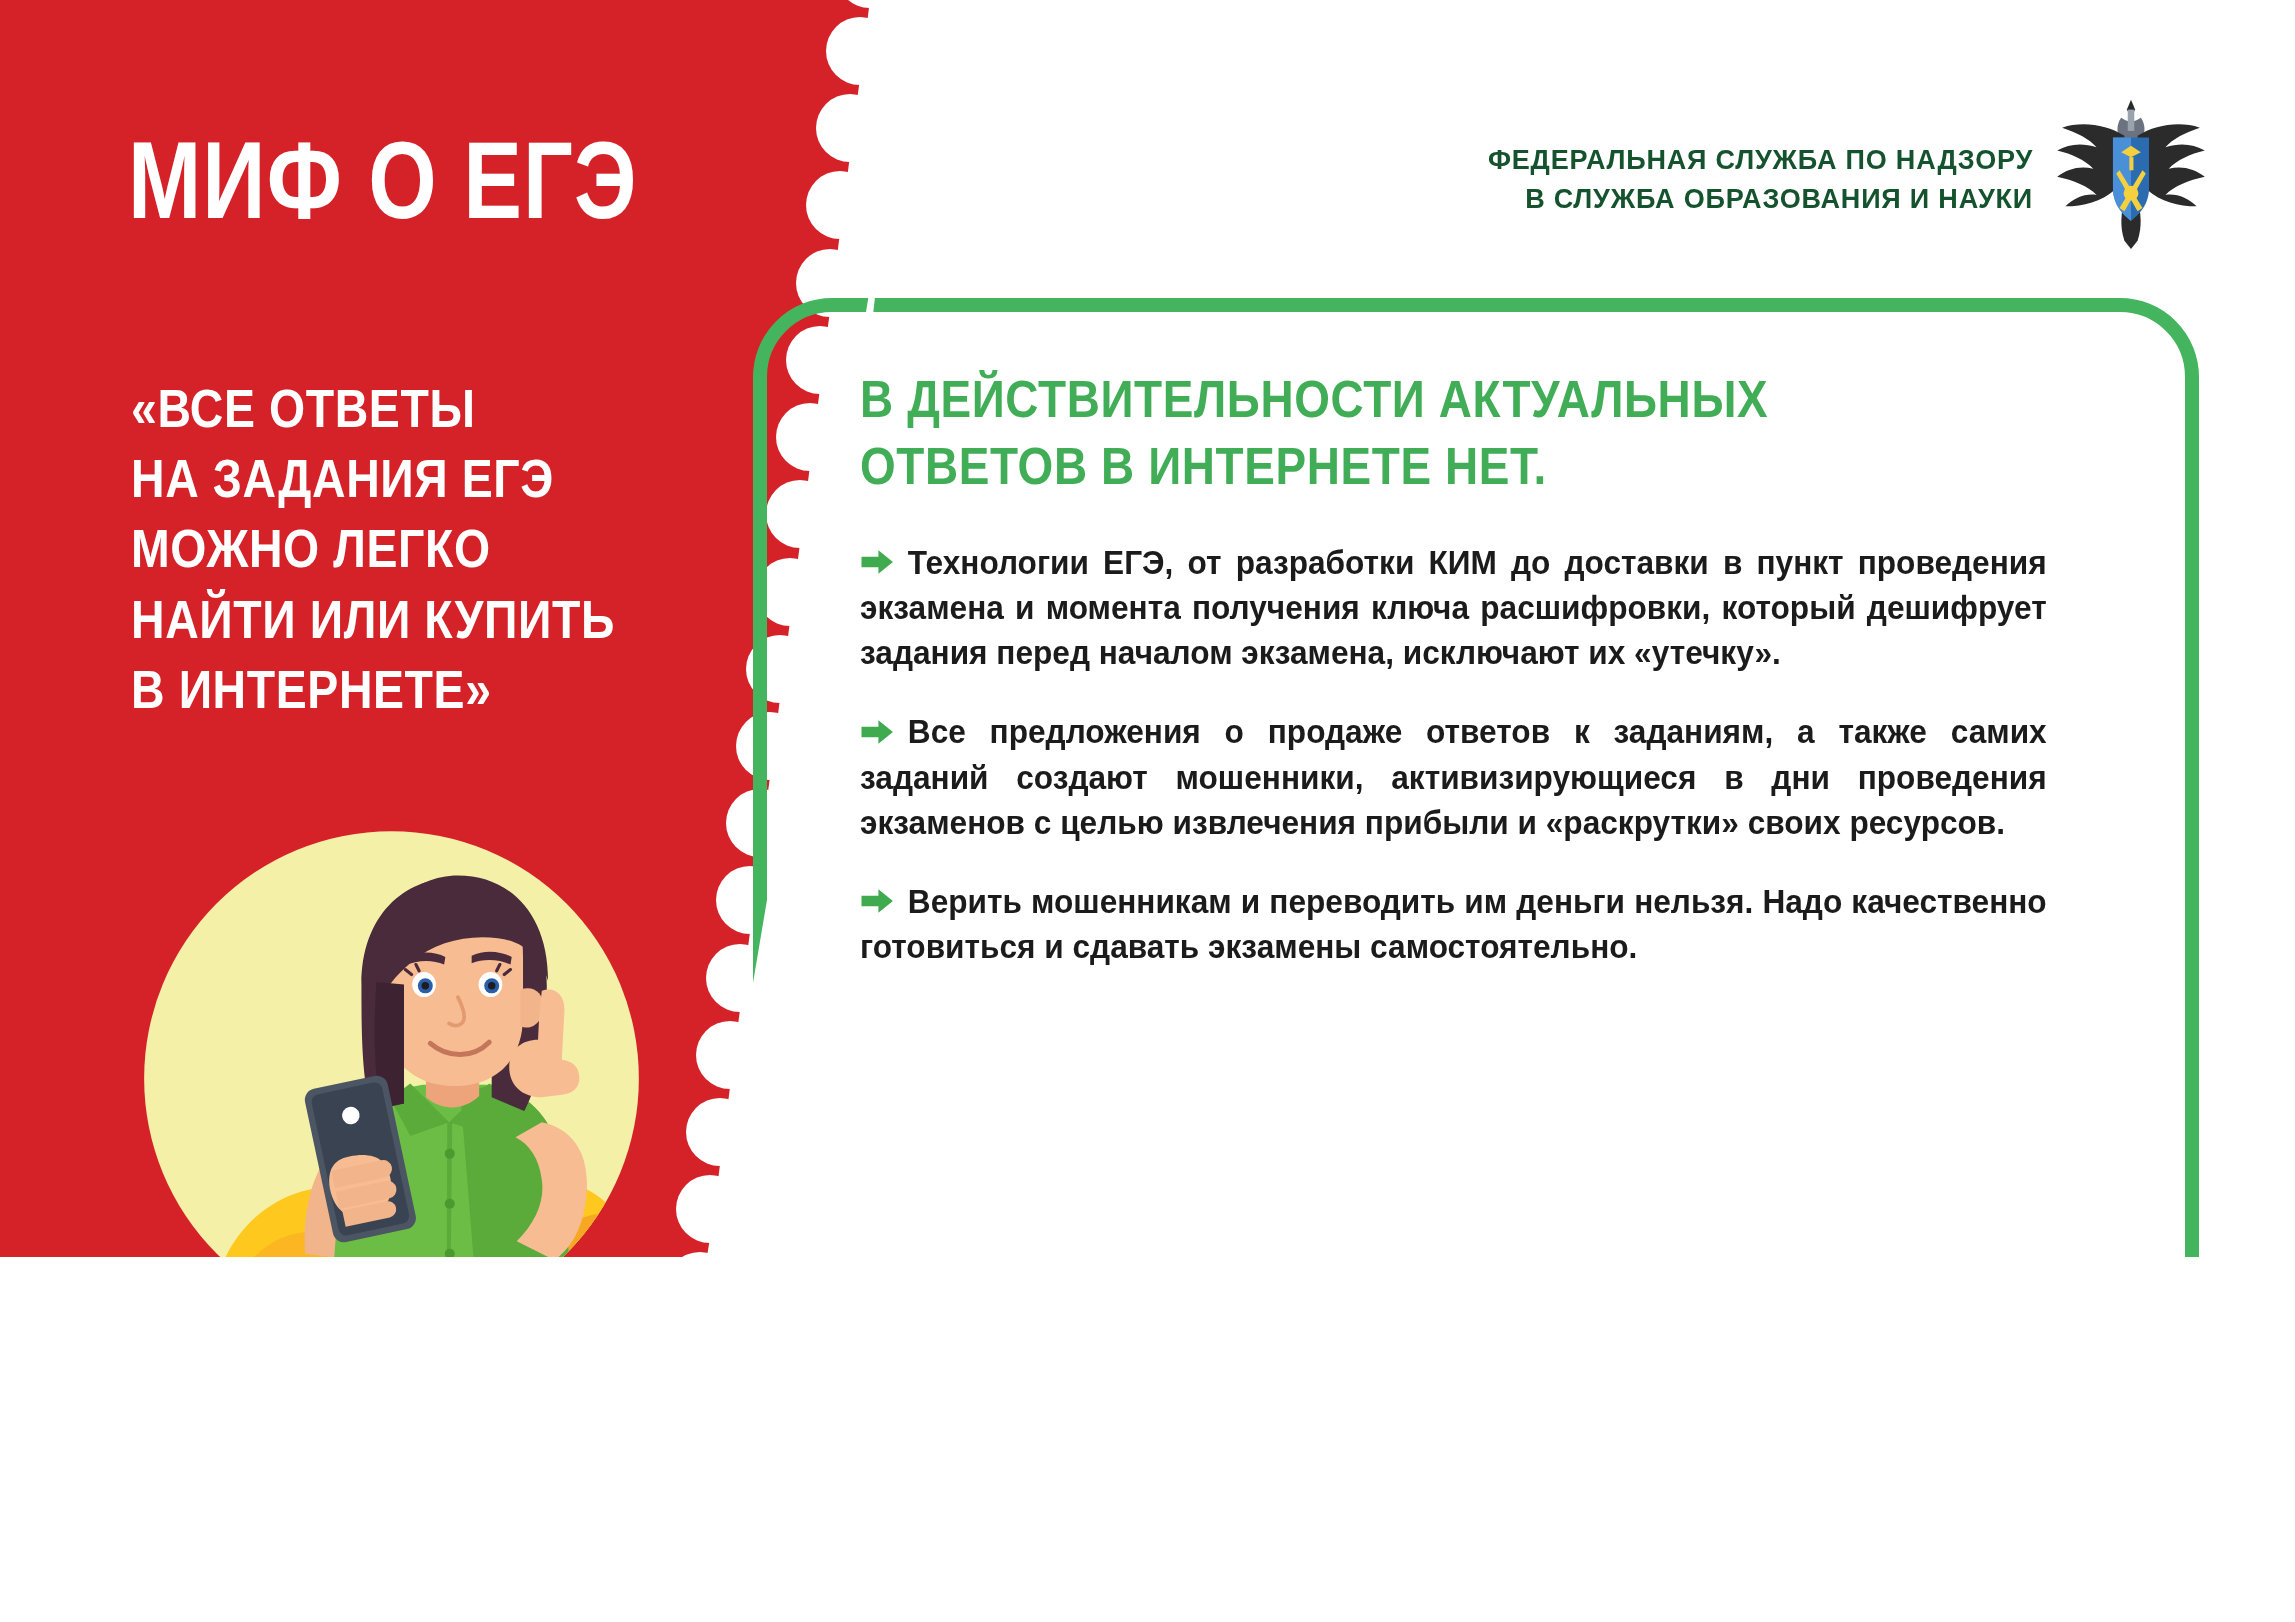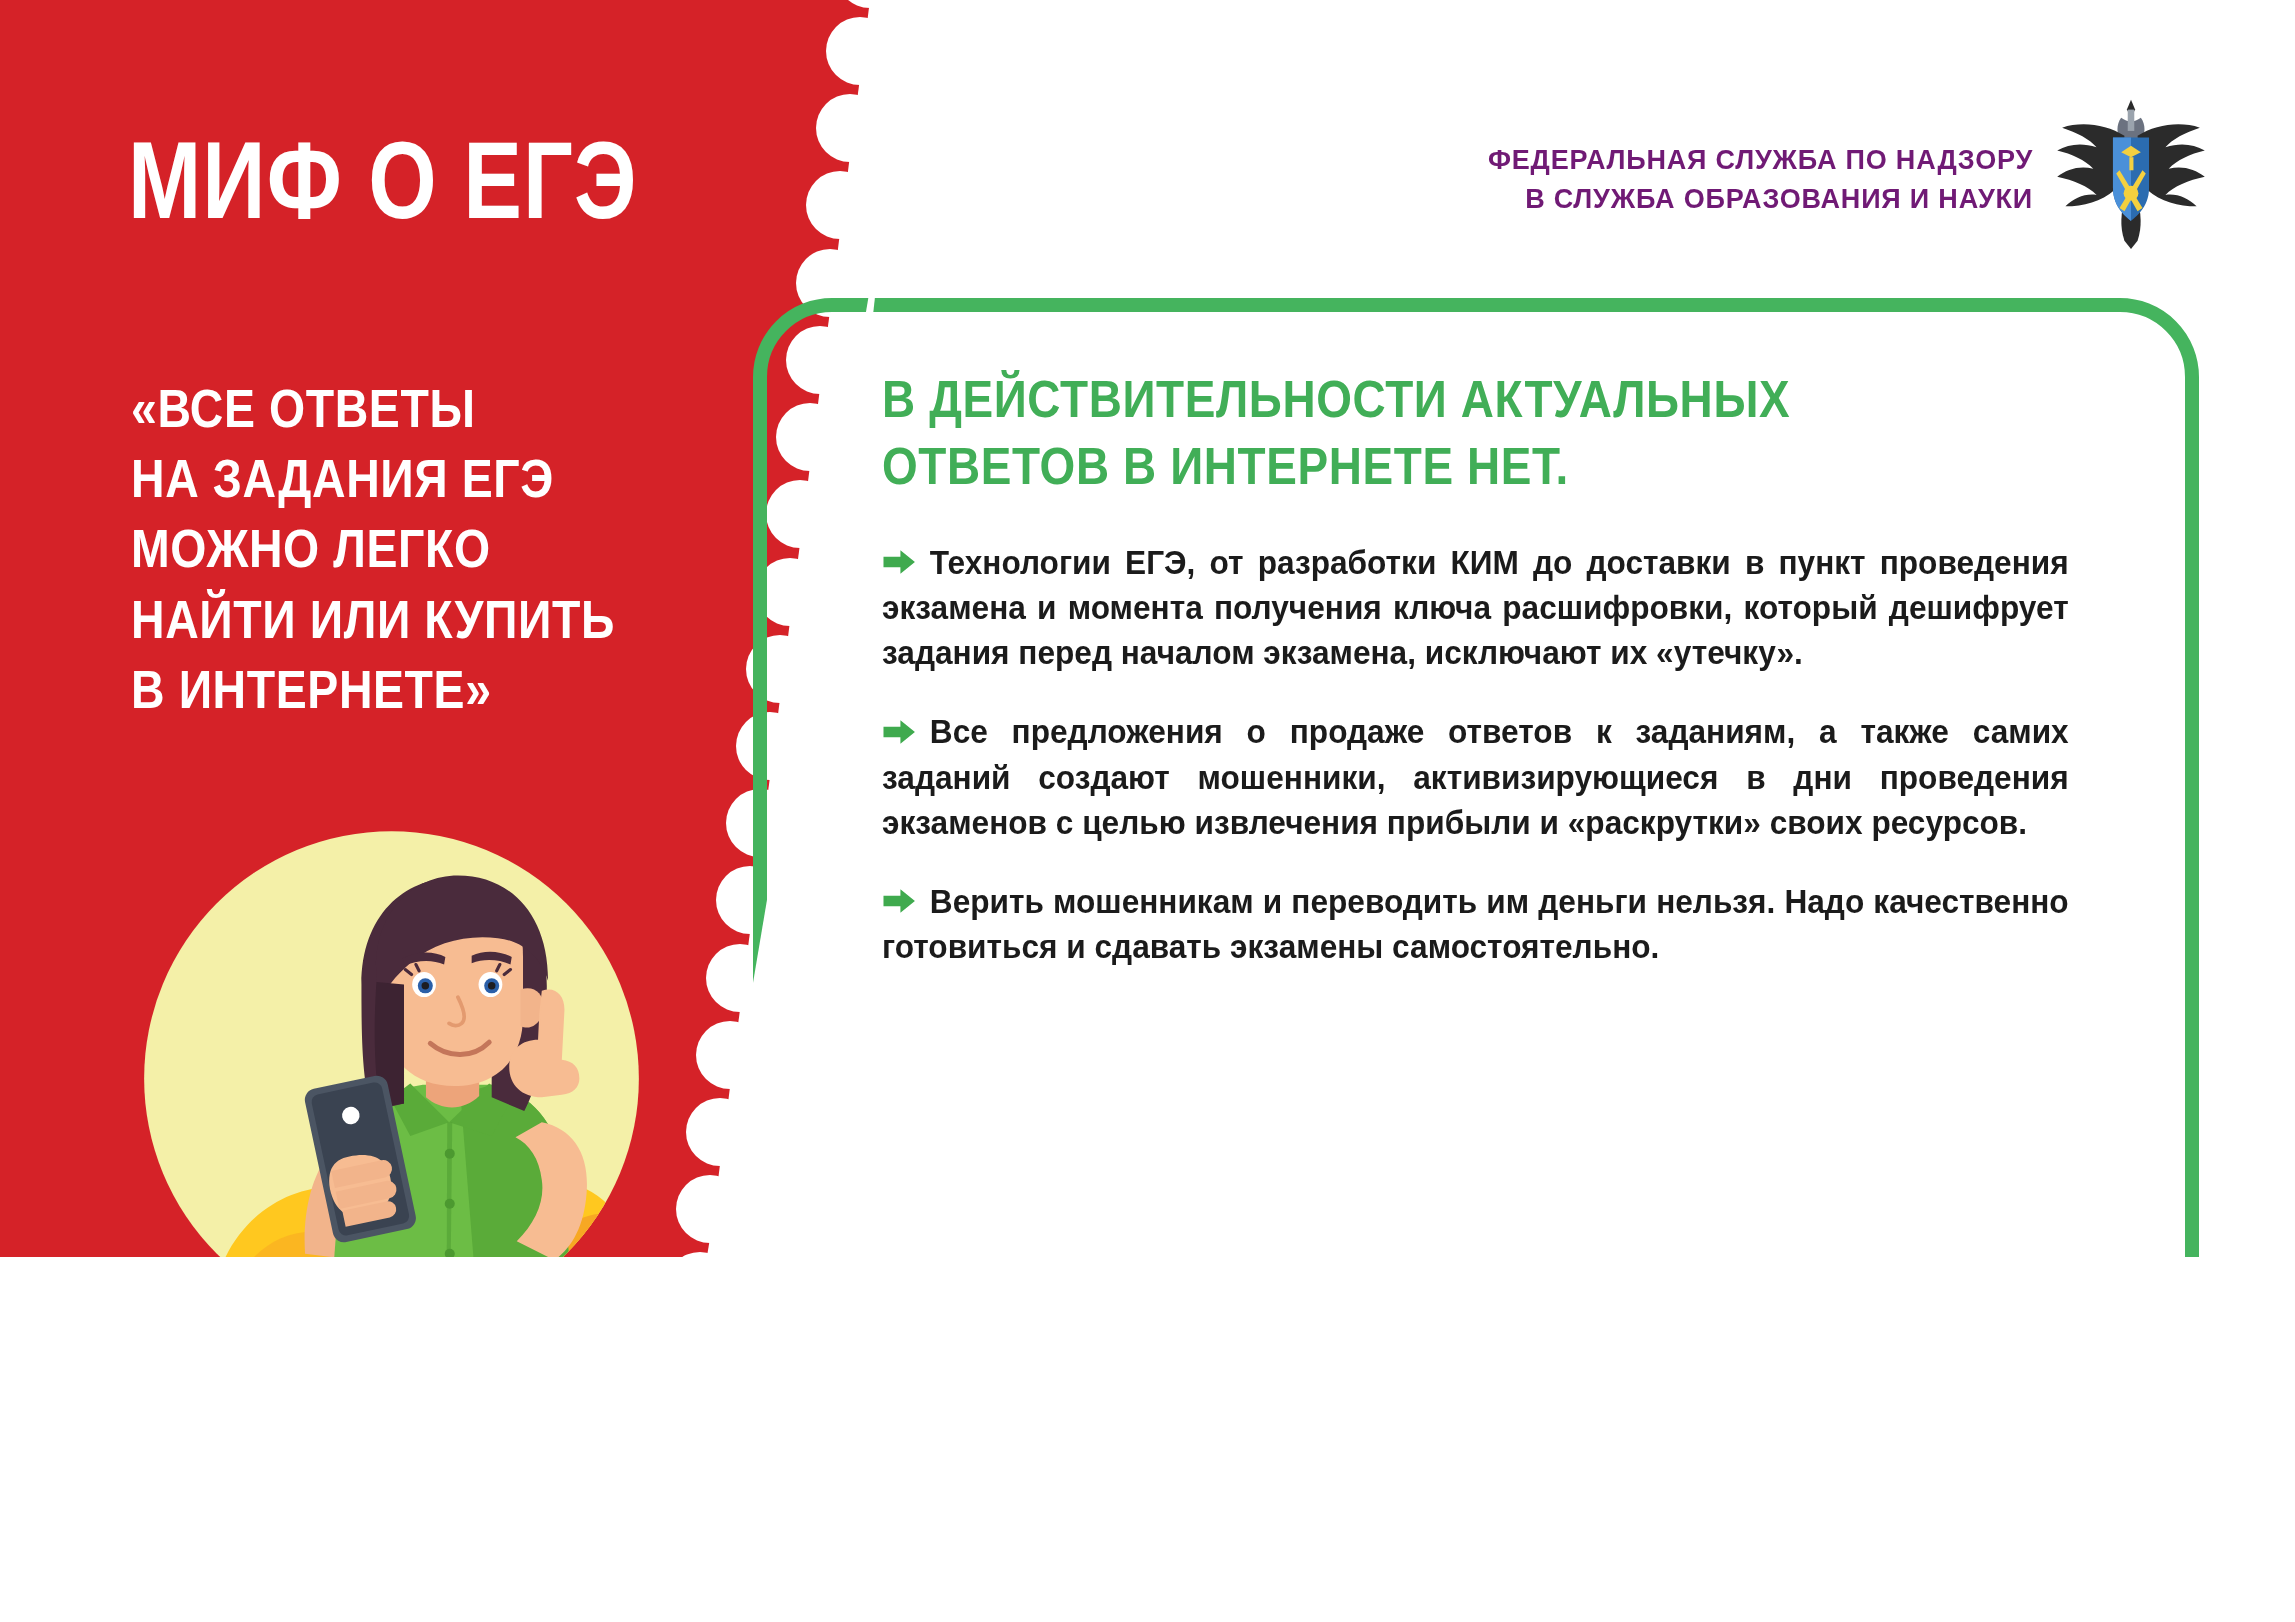--- a/index.html
+++ b/index.html
@@ -37,21 +37,21 @@
   .myth-quote div{white-space:nowrap;}
 
   
   .illustration{
     position:absolute;left:141px;top:828px;width:501px;height:501px;z-index:5;
   }
 
   
   .agency{
     position:absolute;right:262px;top:141px;z-index:6;
-    text-align:right;color:#701a75;
+    text-align:right;color:#14532d;
     font-size:27px;font-weight:700;line-height:1.45;letter-spacing:0.8px;
   }
   .agency div{white-space:nowrap;}
   .emblem{position:absolute;right:82px;top:85px;width:164px;height:164px;z-index:6;}
 
   
   .green-frame{
     position:absolute;left:753px;top:298px;
     width:1446px;height:1260px;
     border:14.4px solid #45b45e;
@@ -60,21 +60,21 @@
     z-index:3;
   }
   
   .frame-mask{
     position:absolute;left:654px;top:288px;width:222px;height:1283px;
     background:#ffffff;z-index:4;
     clip-path:polygon(216px 0, 222px 0, 79px 1283px, 0 1283px);
   }
 
   
-  .content{position:absolute;left:882px;top:366px;width:1296px;z-index:7;}
+  .content{position:absolute;left:860px;top:366px;width:1296px;z-index:7;}
   .green-head{
     color:#41ae57;font-size:51px;font-weight:700;line-height:1.32;
     letter-spacing:0.7px;transform:scaleX(0.90);transform-origin:left top;
     white-space:nowrap;margin-bottom:39px;
   }
   .green-head div{white-space:nowrap;}
 
   .para{
     position:relative;margin-bottom:34px;padding-left:0;
     color:#1b1b1b;font-size:34px;line-height:1.33;font-weight:700;

